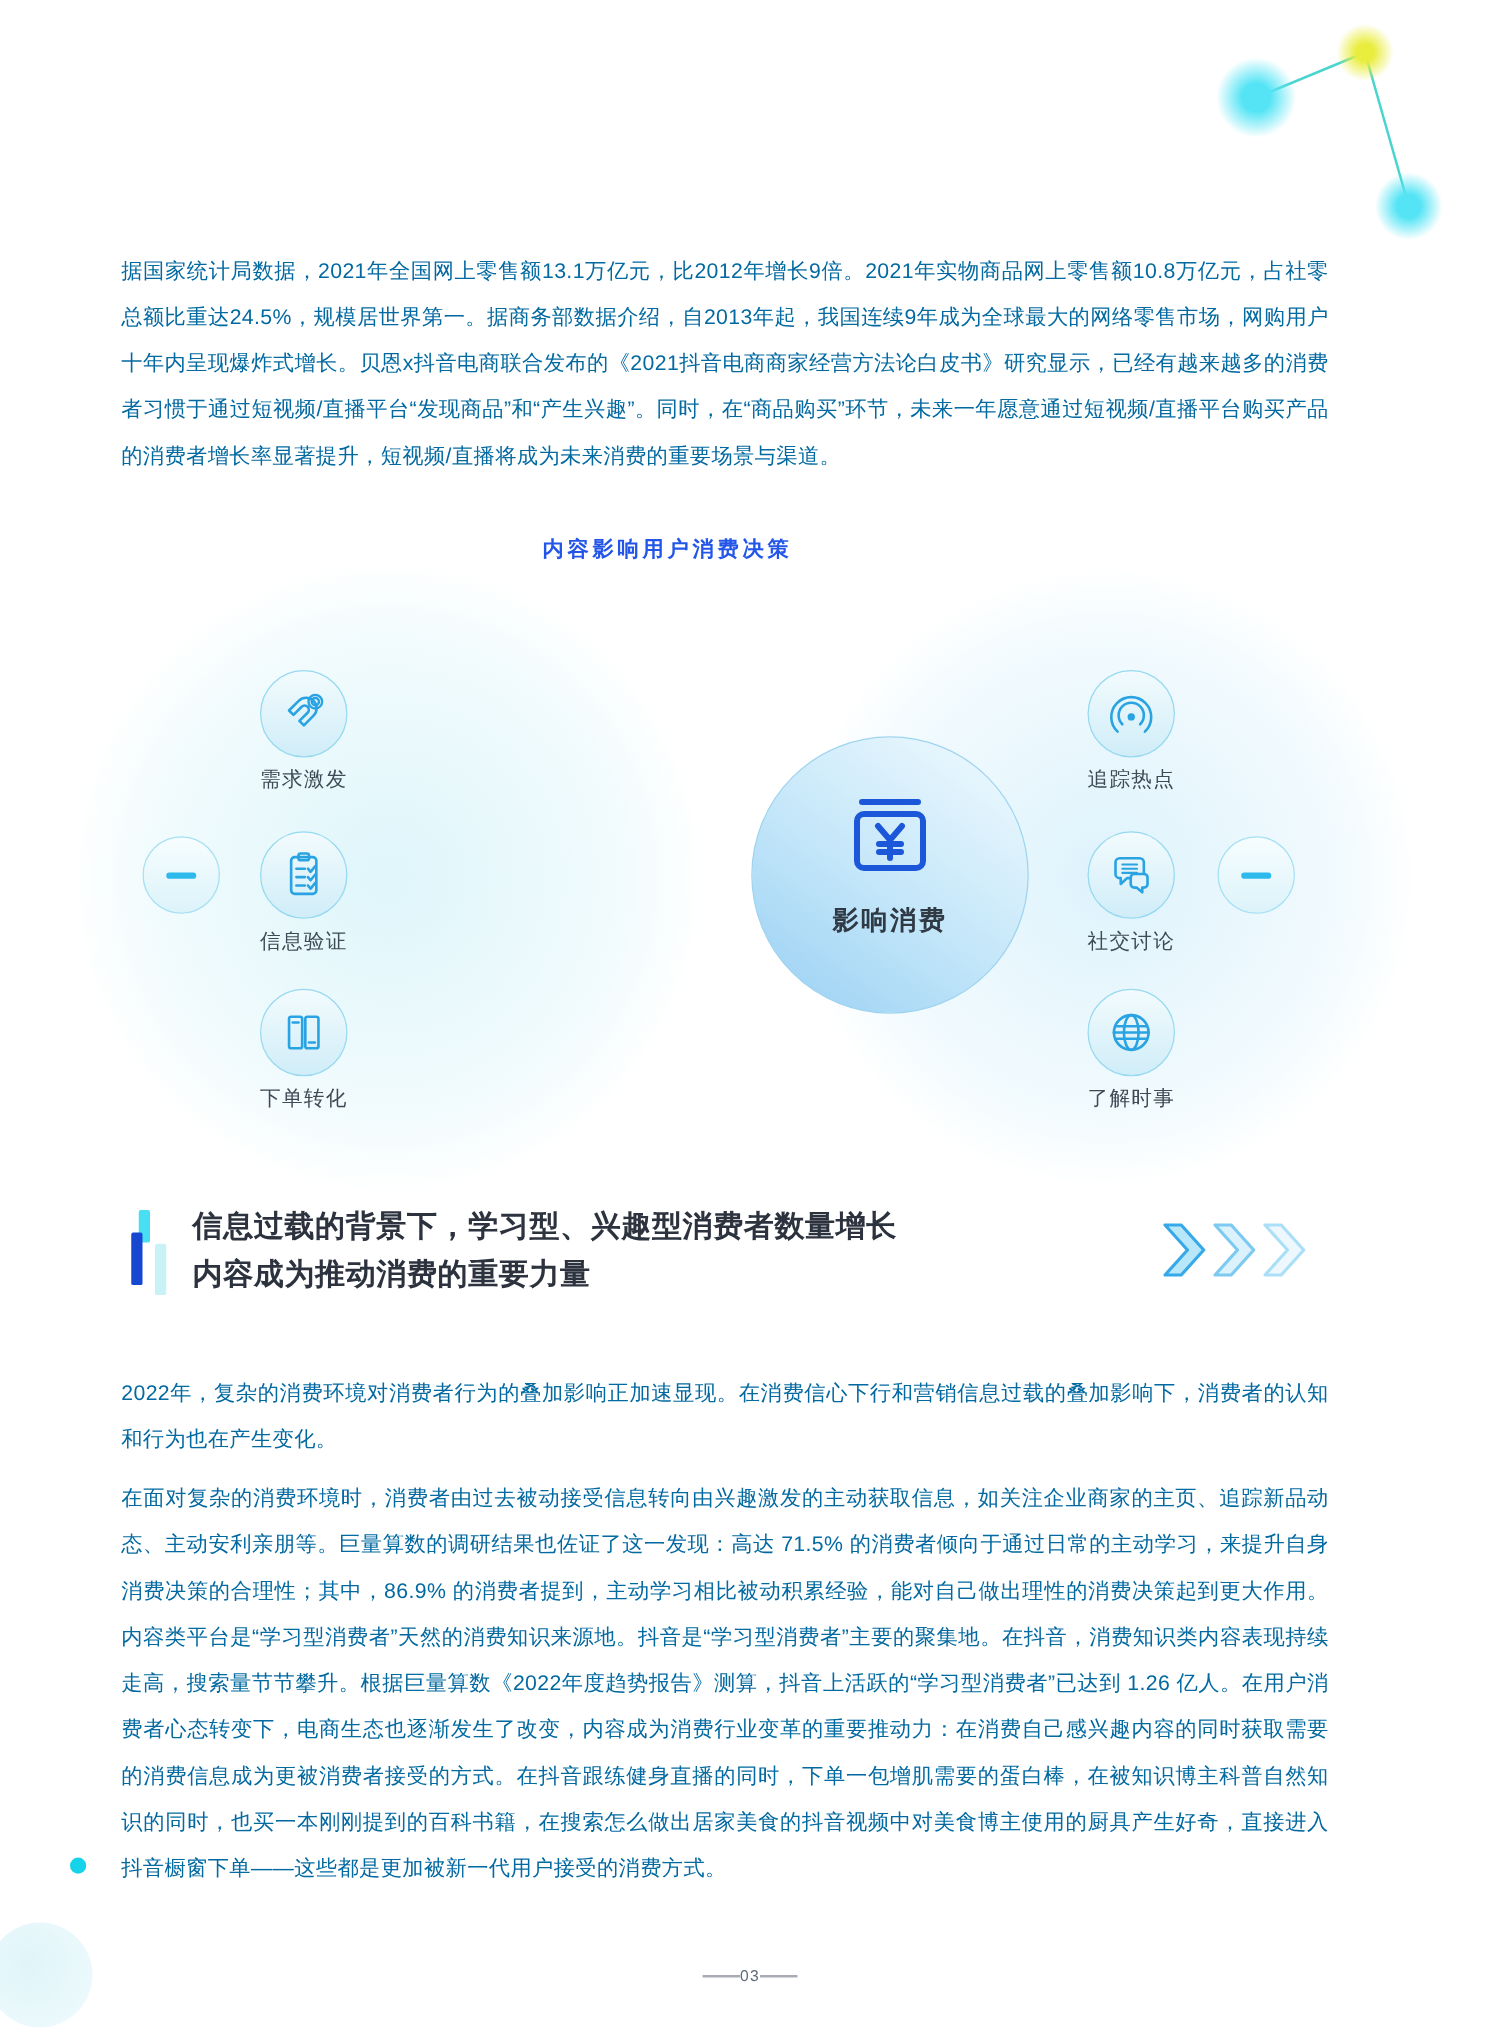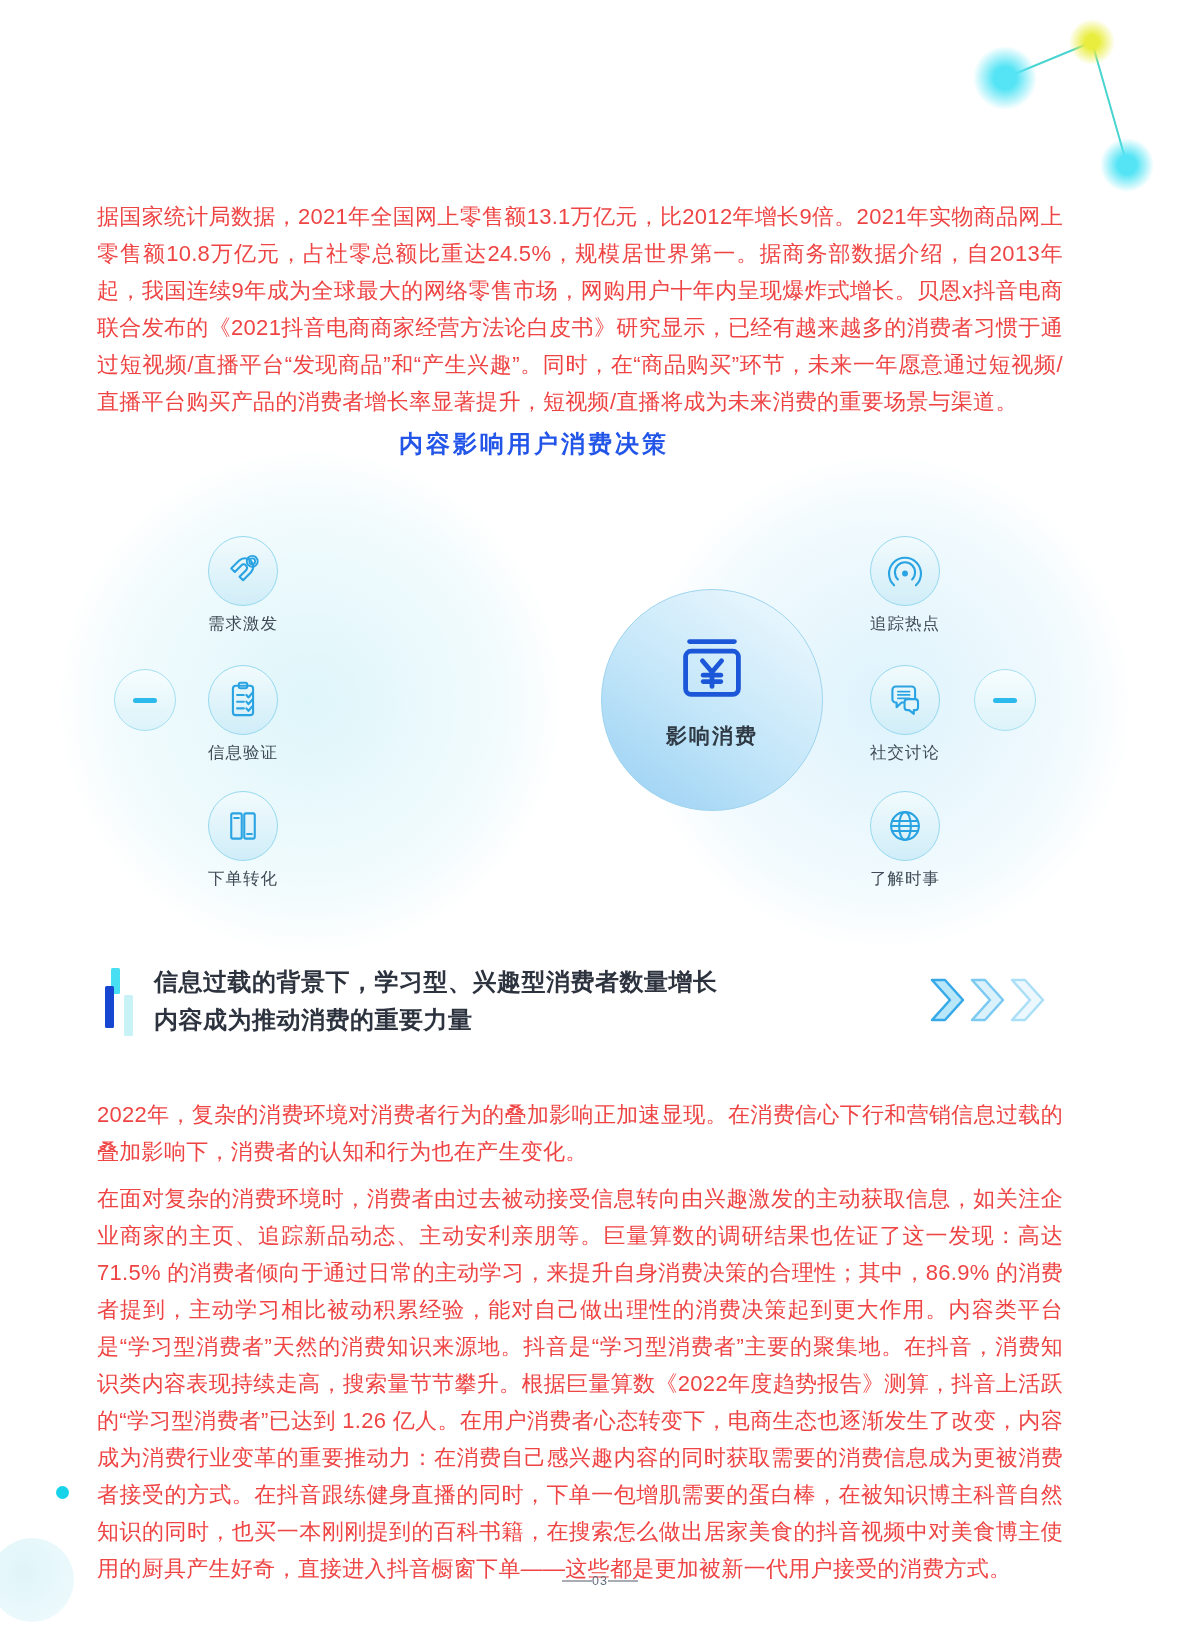--- a/index.html
+++ b/index.html
@@ -16,27 +16,27 @@
   
   .bars { position:relative; width:32px; height:66px; flex:0 0 32px; }
   .bar { position:absolute; border-radius:1.5px; }
   .bar-cyan { left:6px; top:0;  width:9px; height:26px; background:#49dff2; }
   .bar-blue { left:0;  top:18px; width:9px; height:42px; background:#1747d1; }
   .bar-pale { left:19px; top:27px; width:9px; height:41px; background:#c9f2f6; }
 
   
   .h1-row { position:absolute; left:105px; top:112px; display:flex; align-items:center; gap:17px; }
   .h1-row h1 { font-size:25px; font-weight:bold; color:#2d333e; letter-spacing:1px; }
-  .para { position:absolute; left:97px; width:966px; font-size:22px; line-height:37px;
-          color:#ef4444; text-align:justify; letter-spacing:0.3px; }
+  .para { position:absolute; left:97px; width:966px; font-size:17px; line-height:37px;
+          color:#0369a1; text-align:justify; letter-spacing:0.3px; }
   .para1 { top:198px; }
 
   
   .diagram-heading { position:absolute; left:0; top:428px; width:1068px; text-align:center;
-          font-size:24px; font-weight:bold; color:#2356e8; letter-spacing:3px;font-family:Liberation Serif, serif; }
+          font-size:17px; font-weight:bold; color:#2356e8; letter-spacing:3px;font-family:Liberation Serif, serif; }
   .diagram { position:absolute; left:0; top:487px; width:1200px; height:425px; }
   .blob { position:absolute; border-radius:50%; }
   .blob-left  { left:60px;  top:-35px; width:500px; height:500px;
           background:radial-gradient(circle, rgba(190,236,246,0.50) 0%, rgba(210,242,248,0.28) 55%, rgba(255,255,255,0) 72%); }
   .blob-right { left:640px; top:-30px; width:490px; height:490px;
           background:radial-gradient(circle, rgba(186,229,249,0.48) 0%, rgba(205,238,250,0.26) 55%, rgba(255,255,255,0) 72%); }
 
   .edge-circle { position:absolute; width:62px; height:62px; border-radius:50%;
           background:linear-gradient(180deg,#f7fdfe 0%,#dcf3fa 100%);
           border:1px solid #a5e0f3; display:flex; align-items:center; justify-content:center; }

